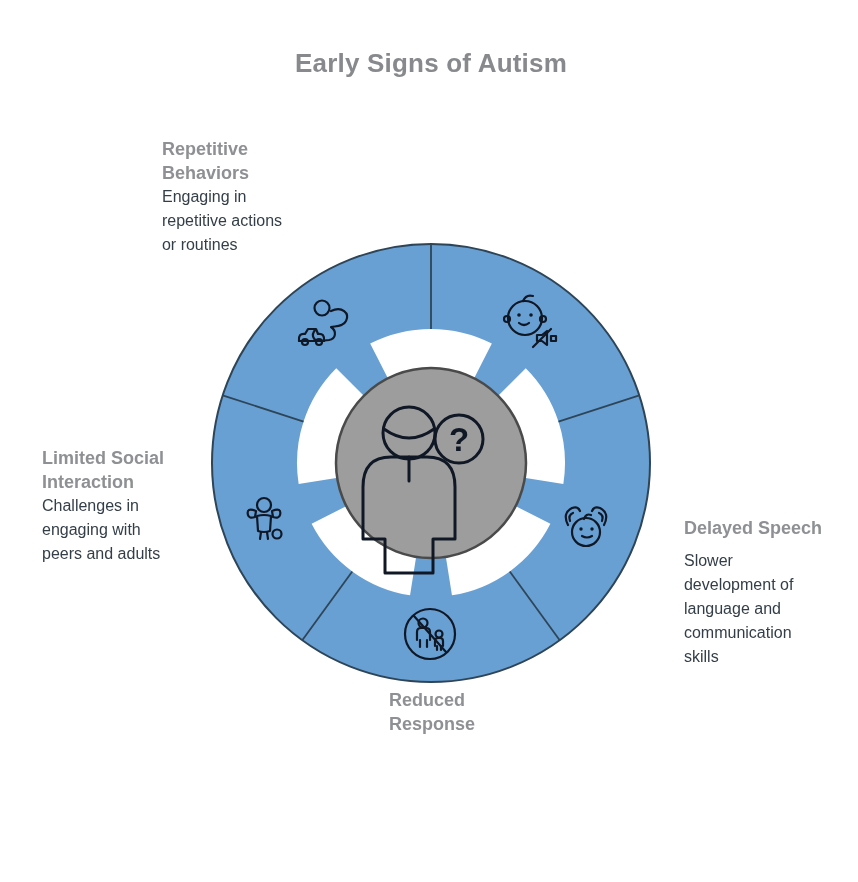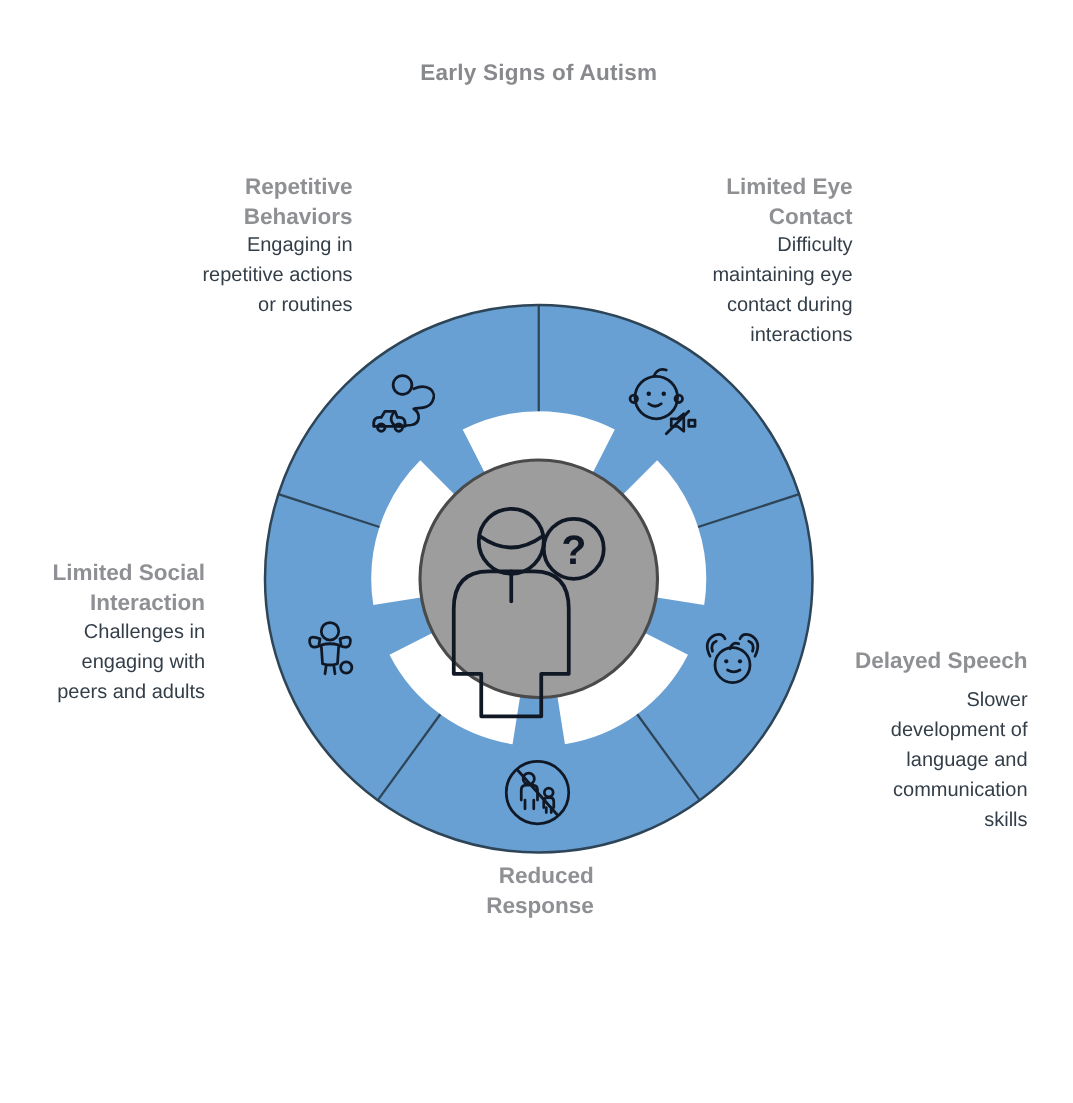--- a/index.html
+++ b/index.html
@@ -12,26 +12,26 @@
     --description-dark:#333E48;
     --icon-black:#101826;
   }
   html,body{margin:0;padding:0;background:#fff;}
   #canvas{
     position:relative;width:858px;height:882px;background:#ffffff;
     font-family:"Liberation Sans",sans-serif;overflow:hidden;
   }
   .title{
     position:absolute;top:48px;left:431px;transform:translateX(-50%);
-    font-size:18px;font-weight:bold;color:var(--title-gray);
+    font-size:26px;font-weight:bold;color:var(--title-gray);
     letter-spacing:0.2px;white-space:nowrap;
   }
   .sign-label{
     position:absolute;transform:translateX(-50%);
-    text-align:right;width:max-content;max-width:230px;
+    text-align:left;width:max-content;max-width:230px;
   }
   .sign-heading{
     font-size:18px;line-height:24px;font-weight:bold;
     color:var(--heading-gray);white-space:pre-line;
   }
   .sign-desc{
     font-size:16px;line-height:24px;font-weight:normal;
     color:var(--description-dark);white-space:pre-line;
   }
   .sign-label.pos-right .sign-desc{margin-top:9px;}
@@ -56,28 +56,20 @@
   <div class="title">Early Signs of Autism</div>
 
   <div class="sign-label" style="left:222px;top:137px;">
     <div class="sign-heading">Repetitive
 Behaviors</div>
     <div class="sign-desc">Engaging in
 repetitive actions
 or routines</div>
   </div>
 
-  <div class="sign-label" style="left:626px;top:137px;">
-    <div class="sign-heading">Limited Eye
-Contact</div>
-    <div class="sign-desc">Difficulty
-maintaining eye
-contact during
-interactions</div>
-  </div>
 
   <div class="sign-label" style="left:103px;top:446px;">
     <div class="sign-heading">Limited Social
 Interaction</div>
     <div class="sign-desc">Challenges in
 engaging with
 peers and adults</div>
   </div>
 
   <div class="sign-label pos-right" style="left:753px;top:474px;margin-top:42px;">

